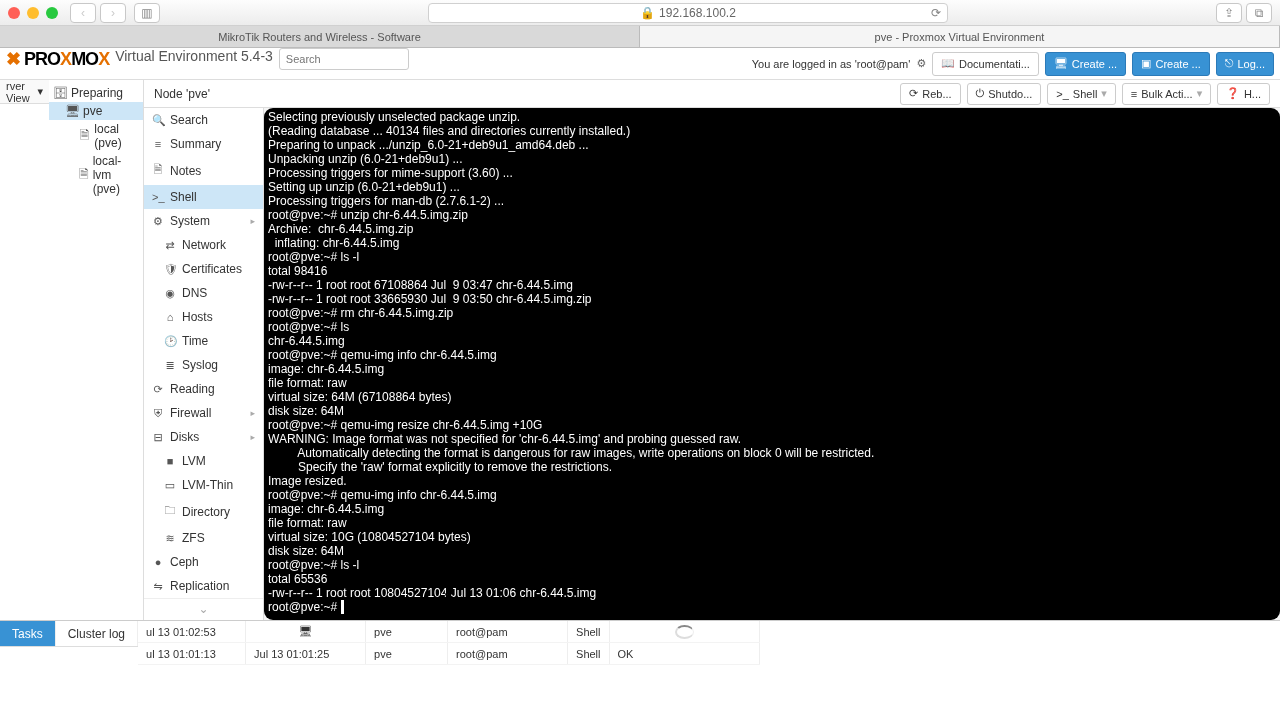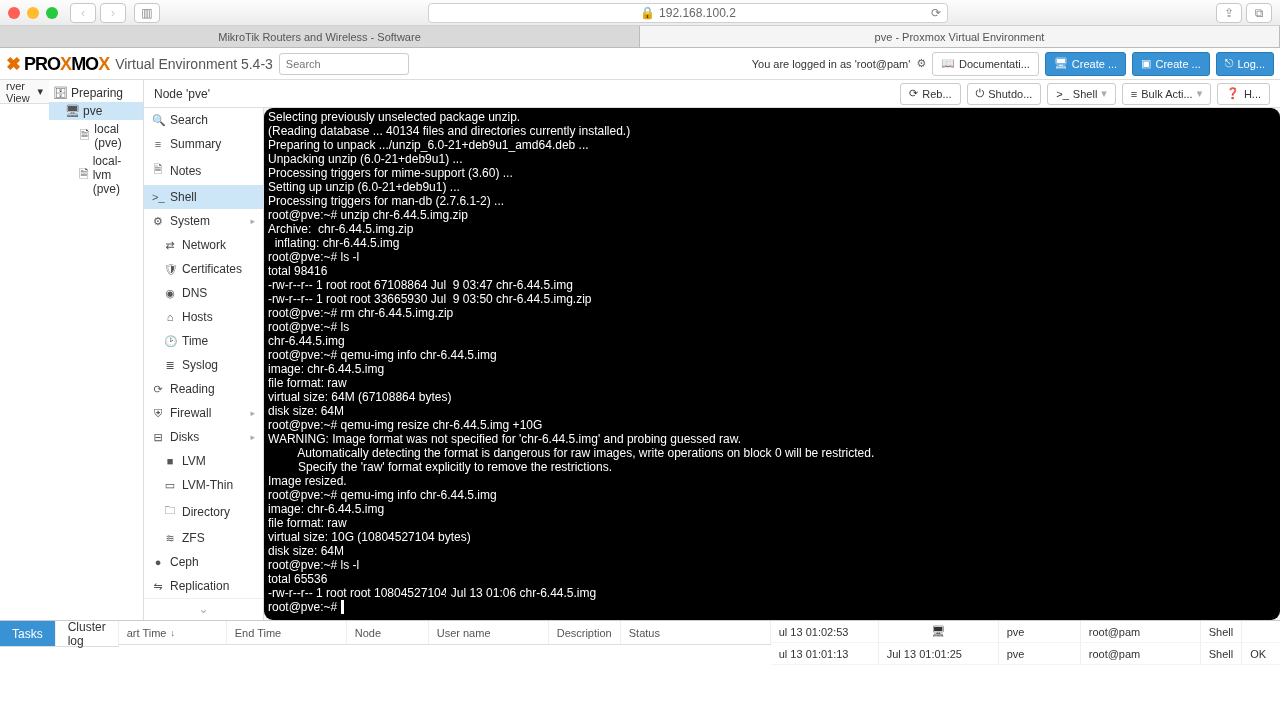--- a/index.html
+++ b/index.html
@@ -9,21 +9,21 @@
 .dot { width:12px; height:12px; border-radius:50%; }
 .dot.red{background:#ff5f56}.dot.yellow{background:#ffbd2e}.dot.green{background:#27c93f}
 .nav-btn { width:26px; height:20px; border:1px solid #c8c8c8; background:#fff; border-radius:4px; display:flex; align-items:center; justify-content:center; color:#888; }
 .nav-btn.dis{color:#ccc}
 .addr { flex:1; display:flex; justify-content:center; }
 .addr-box { width:520px; height:20px; background:#fff; border:1px solid #d0d0d0; border-radius:4px; display:flex; align-items:center; justify-content:center; color:#666; gap:4px; position:relative; }
 .addr-box .refresh{position:absolute;right:6px;color:#888}
 .tabs-row { height:22px; background:#d9d9d9; display:flex; border-bottom:1px solid #bbb; }
 .tab { flex:1; display:flex; align-items:center; justify-content:center; font-size:11px; color:#555; border-right:1px solid #bbb; }
 .tab.active{ background:#f5f5f5; }
-.pmx-header { height:32px; background:#fff; border-bottom:1px solid #ddd; display:flex; align-items:center; padding:0 6px; gap:6px; }
+.pmx-header { height:32px; background:#fff; border-bottom:1px solid #ddd; display:flex; padding:0 6px; gap:6px; }
 .logo { color:#E57000; font-weight:bold; font-size:18px; letter-spacing:-1px; }
 .logo b{color:#000}
 .ver { font-size:14px; color:#555; }
 .search-box { width:130px; height:22px; border:1px solid #ccc; border-radius:3px; padding:0 6px; font-size:11px; }
 .hdr-right { margin-left:auto; display:flex; align-items:center; gap:6px; font-size:11px; }
 .hdr-btn { height:24px; padding:0 8px; border:1px solid #ccc; background:#fff; border-radius:3px; display:flex; align-items:center; gap:4px; cursor:pointer; }
 .hdr-btn.blue{ background:#3892d4; border-color:#2b7ab8; color:#fff; }
 .main { display:flex; height:540px; }
 .tree { width:144px; border-right:1px solid #ddd; background:#fff; display:flex; flex-direction:row; }
 .tree-head { height:24px; border-bottom:1px solid #ddd; display:flex; align-items:center; padding:0 6px; font-size:11px; background:#f9f9f9; justify-content:space-between;}
@@ -301,31 +301,20 @@
   </div>
 </div>
 
 <div class="mousep">↖</div>
 
 <div class="bottom">
   <div class="btabs">
     <div class="btab active">Tasks</div>
     <div class="btab">Cluster log</div>
   </div>
-  <div class="bhead">
-    <div class="c-start">
-        <span>art Time</span>
-        <span class="sort-arrow">↓</span>
-      </div>
-    <div class="c-end">End Time</div>
-    <div class="c-node">Node</div>
-    <div class="c-user">User name</div>
-    <div class="c-desc">Description</div>
-    <div class="c-status">Status</div>
-  </div>
   <div id="task-rows">
       <div class="brow">
         <div class="c-start">ul 13 01:02:53</div>
         <div class="c-end">
           <span style="margin:0 auto">🖥</span>
         </div>
         <div class="c-node">pve</div>
         <div class="c-user">root@pam</div>
         <div class="c-desc">Shell</div>
         <div class="c-status">

